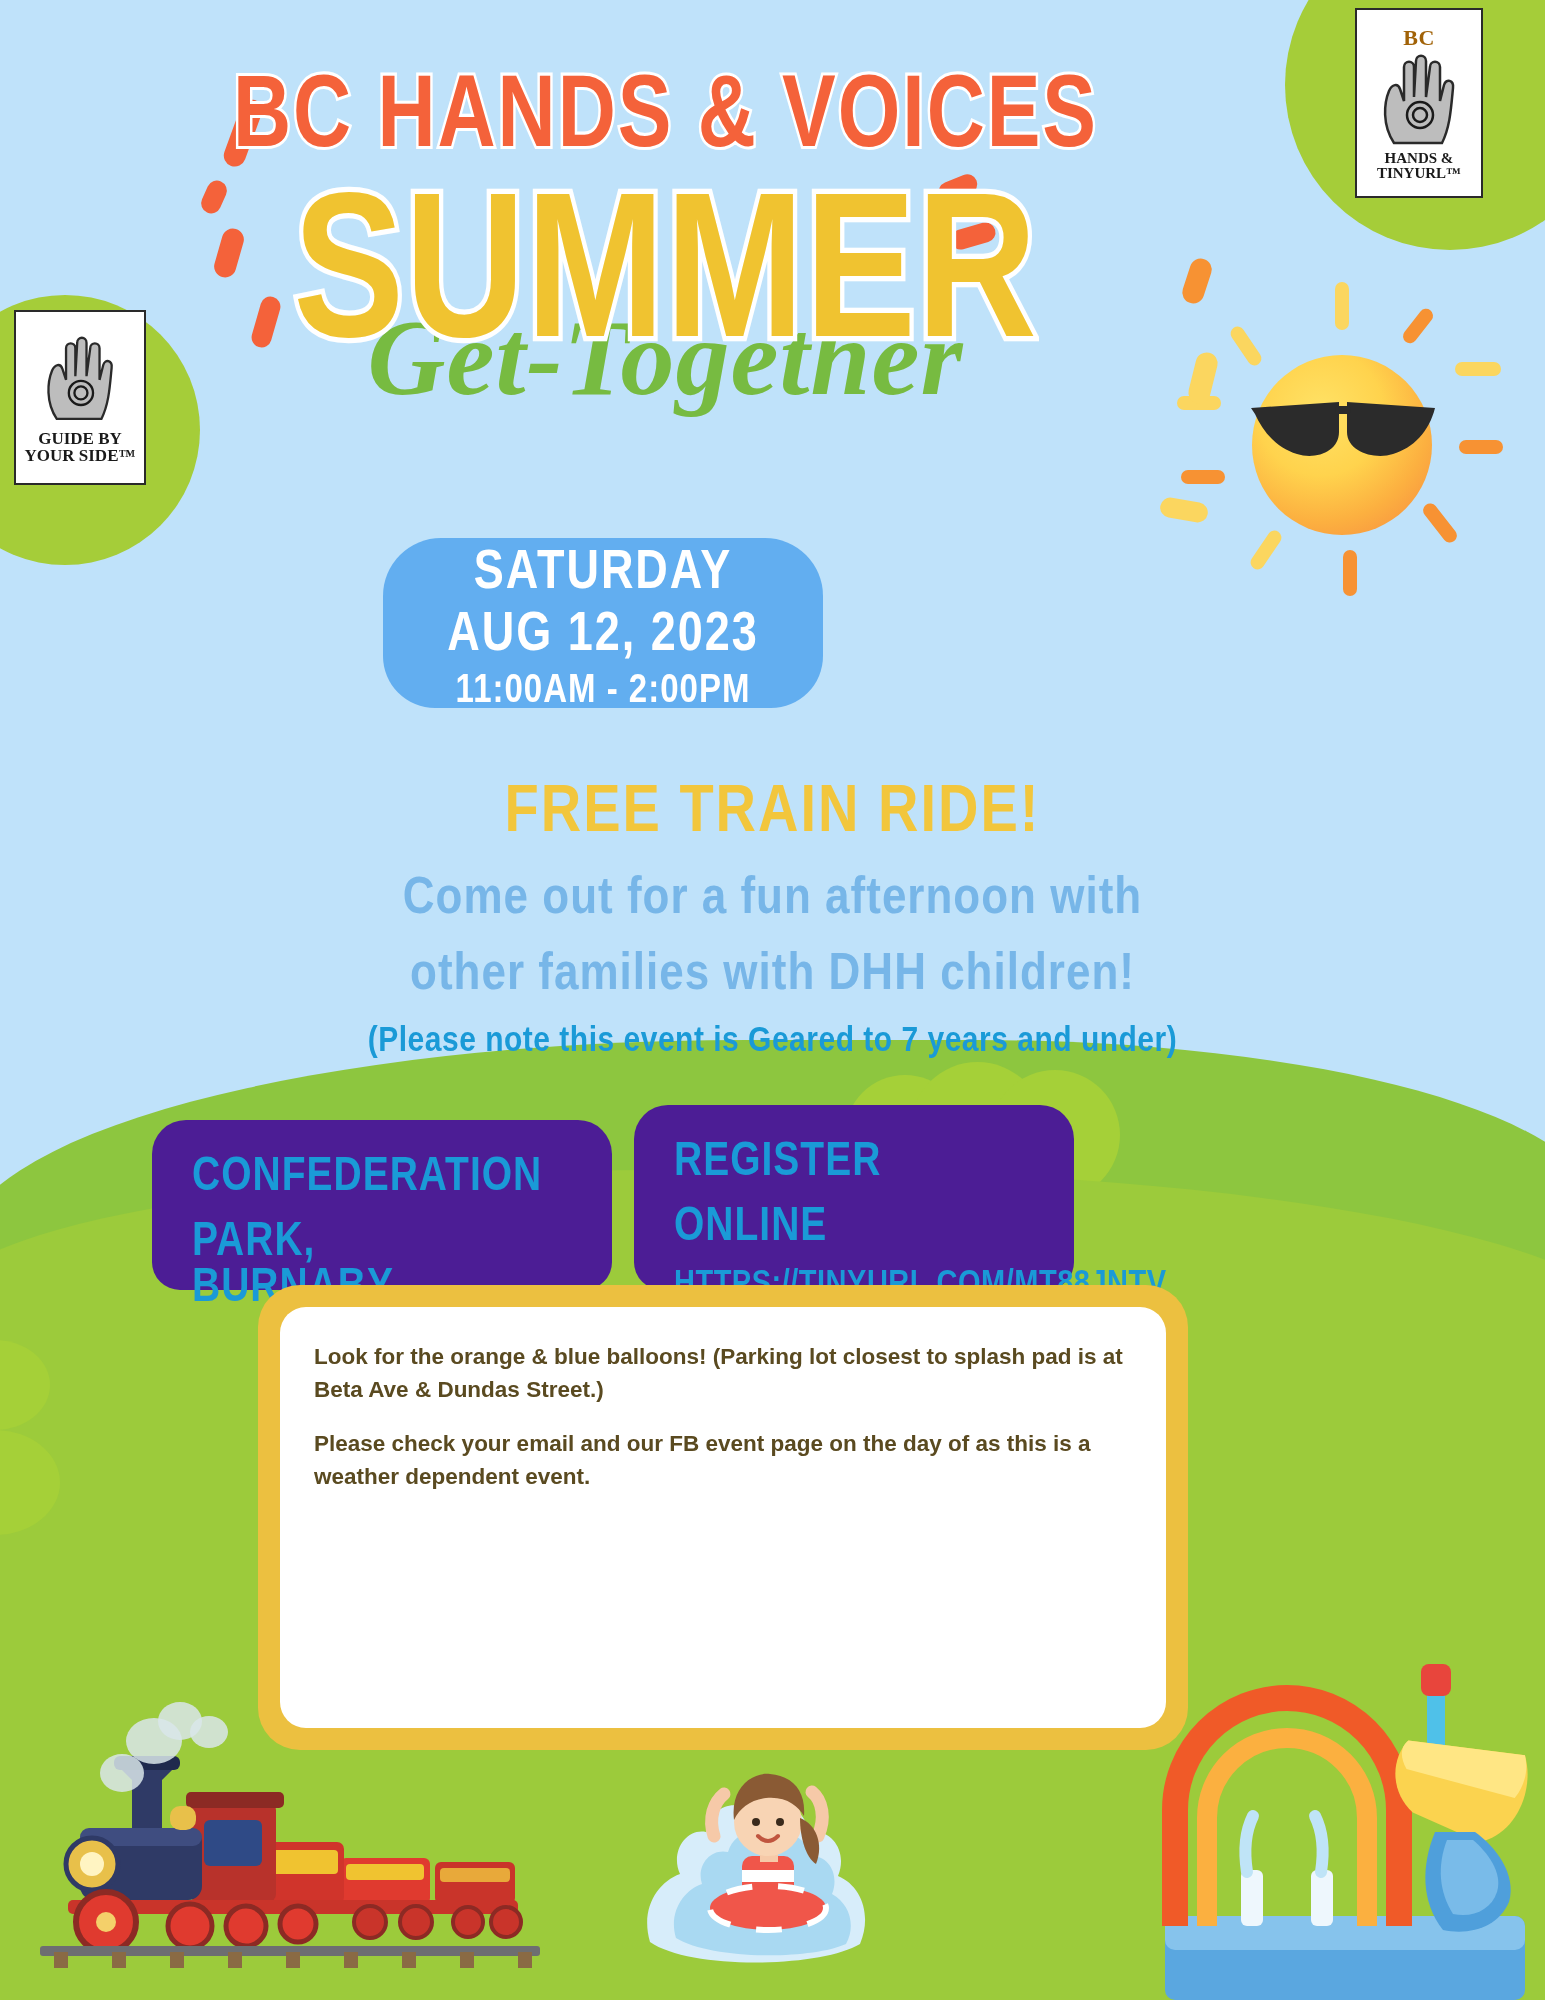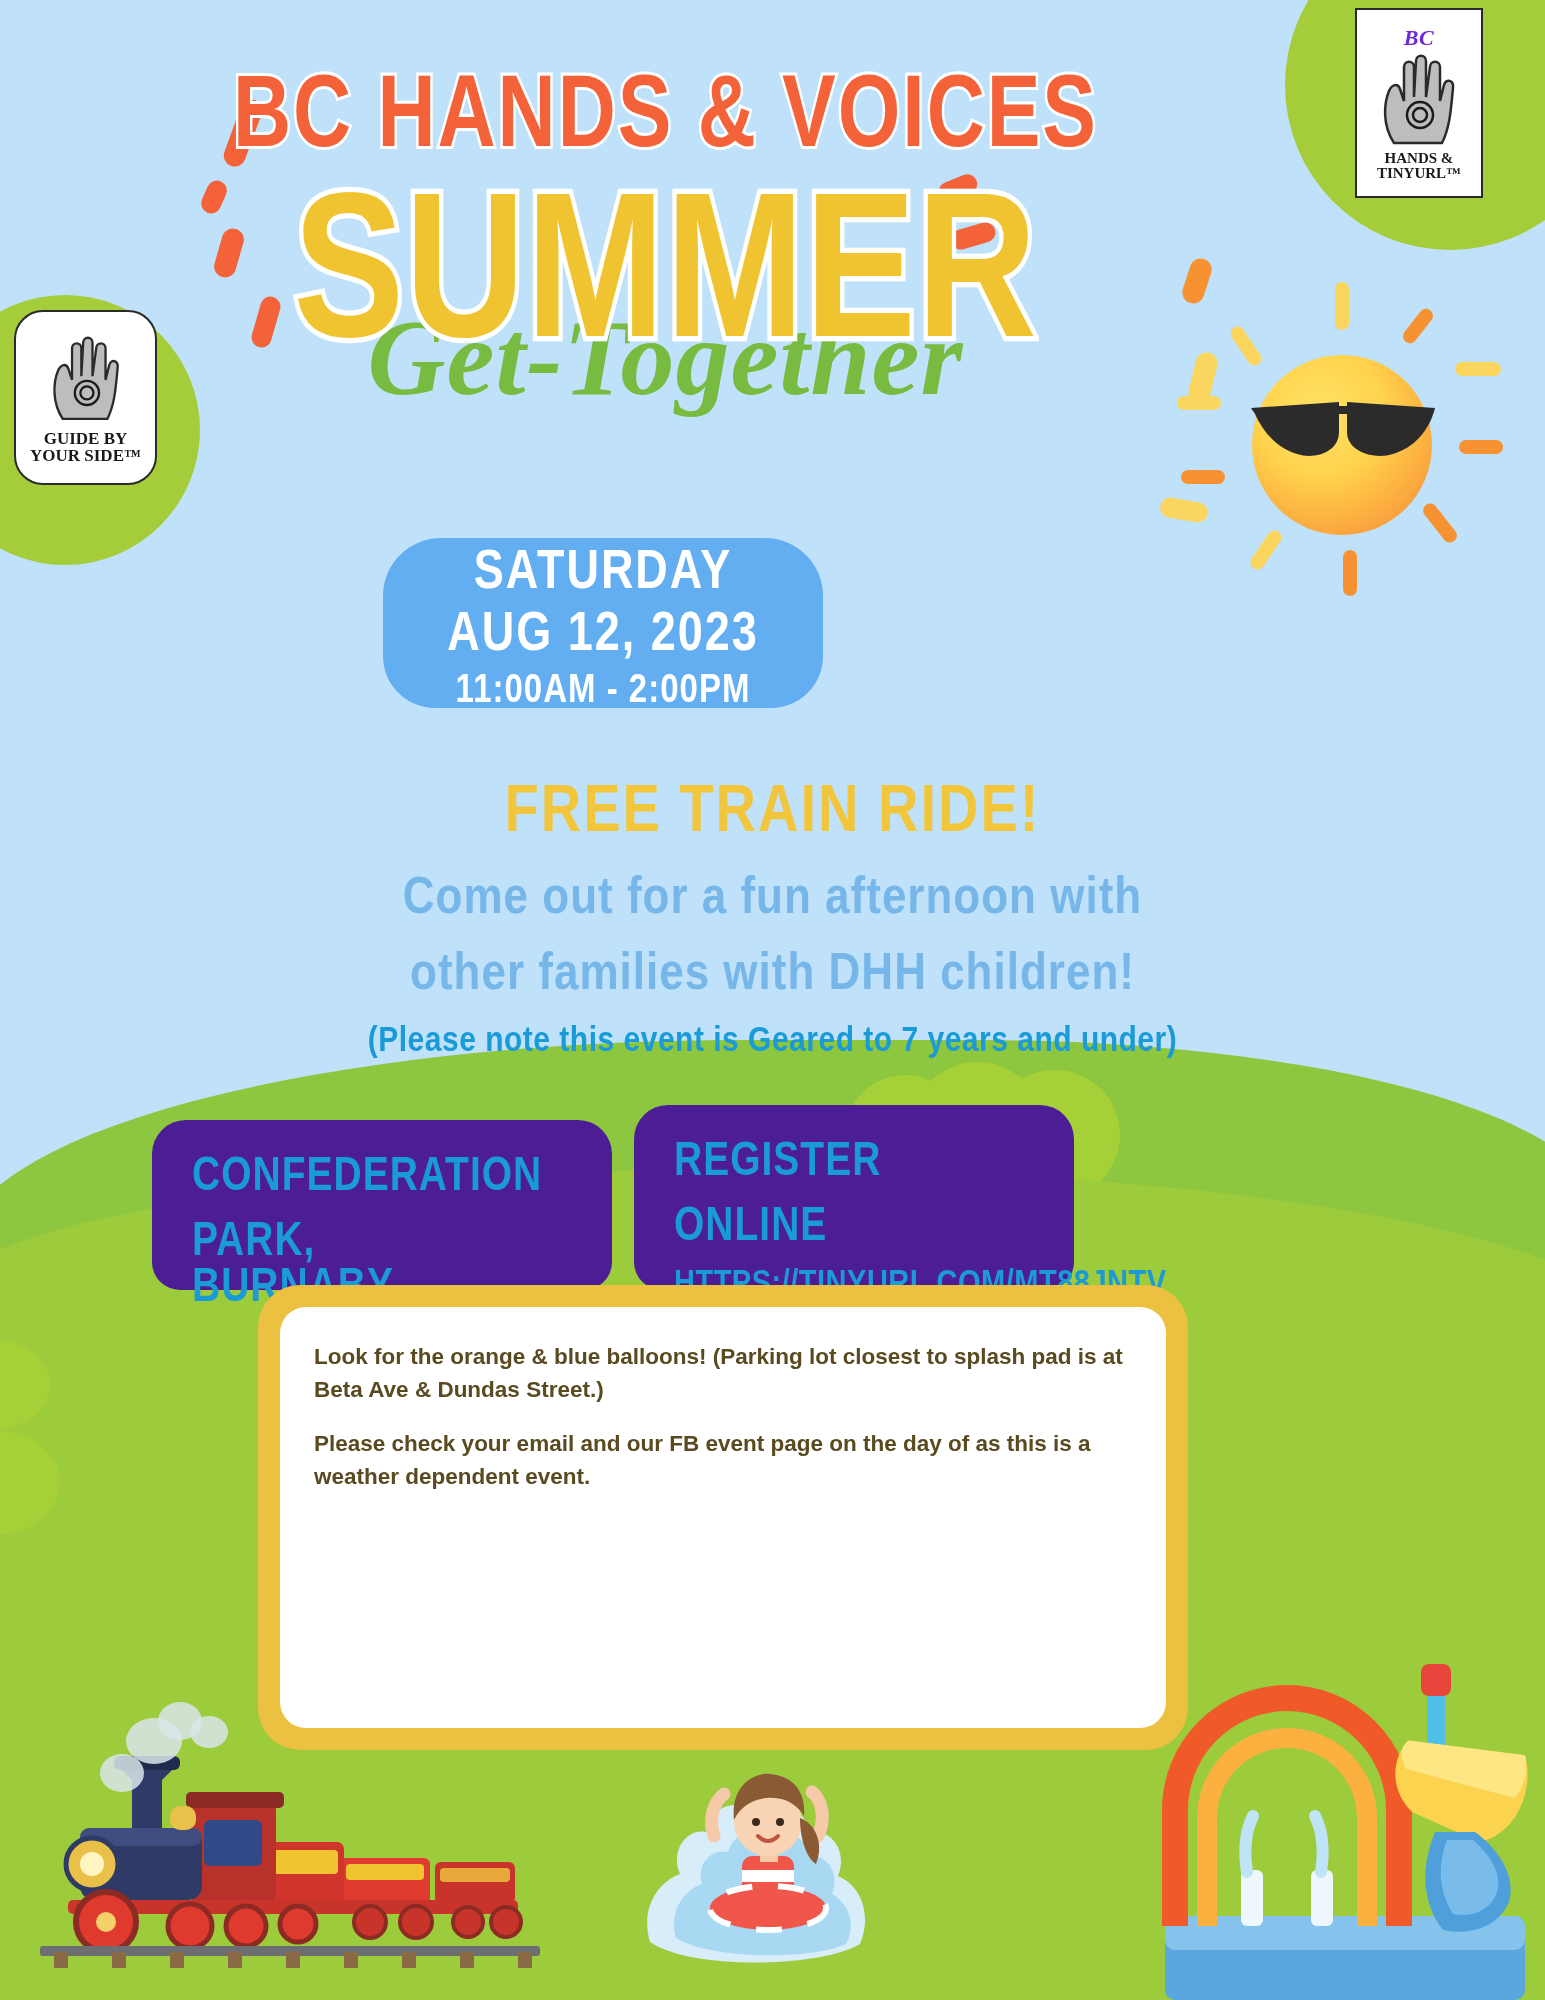--- a/index.html
+++ b/index.html
@@ -42,24 +42,24 @@
   }
   .logo-tr{ right:-70px; top:-80px; width:330px; height:330px; }
   .logo-ml{ left:-70px; top:295px; width:270px; height:270px; }
   .logo-card{
     background:#ffffff;
     border:2px solid #2a2a2a;
     display:flex; flex-direction:column; align-items:center; justify-content:center;
     padding:6px 8px;
   }
   .logo-card.tr{ width:128px; height:190px; position:absolute; right:62px; top:8px; }
-  .logo-card.ml{ width:143px; height:175px; position:absolute; left:14px; top:310px;border-radius:29px; }
+  .logo-card.ml{ width:132px; height:175px; position:absolute; left:14px; top:310px; }
   .logo-top-text{
     font-family:"Liberation Serif", serif;
-    font-weight:bold; color:#6d28d9; letter-spacing:.5px;font-style:italic;
+    font-weight:bold; color:#a16207; letter-spacing:.5px;
   }
   .logo-bottom-text{
     font-family:"Liberation Serif", serif;
     font-weight:bold; color:#1a1a1a; text-align:center; line-height:1.0;
   }
   .hand-wrap{ position:relative; }
   .hand-svg{ display:block; }
 
   
   .sun{

